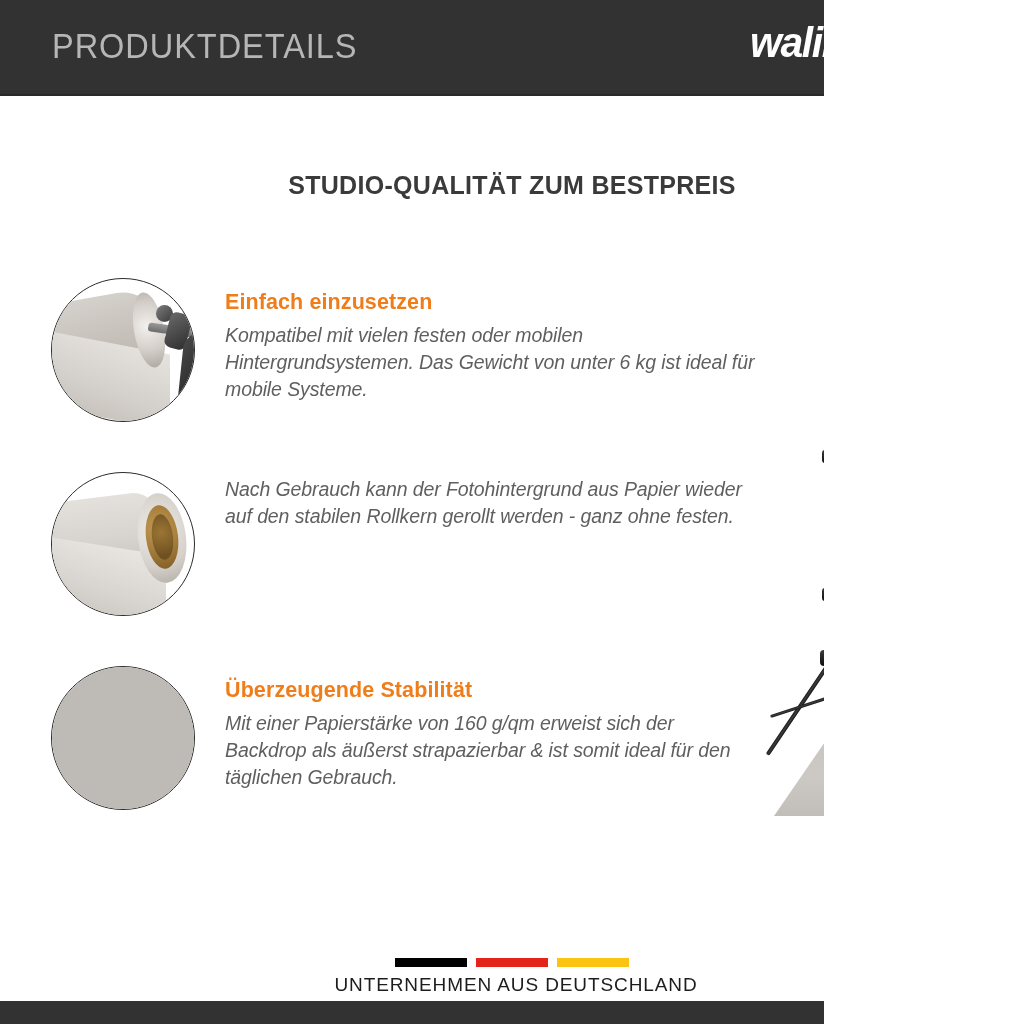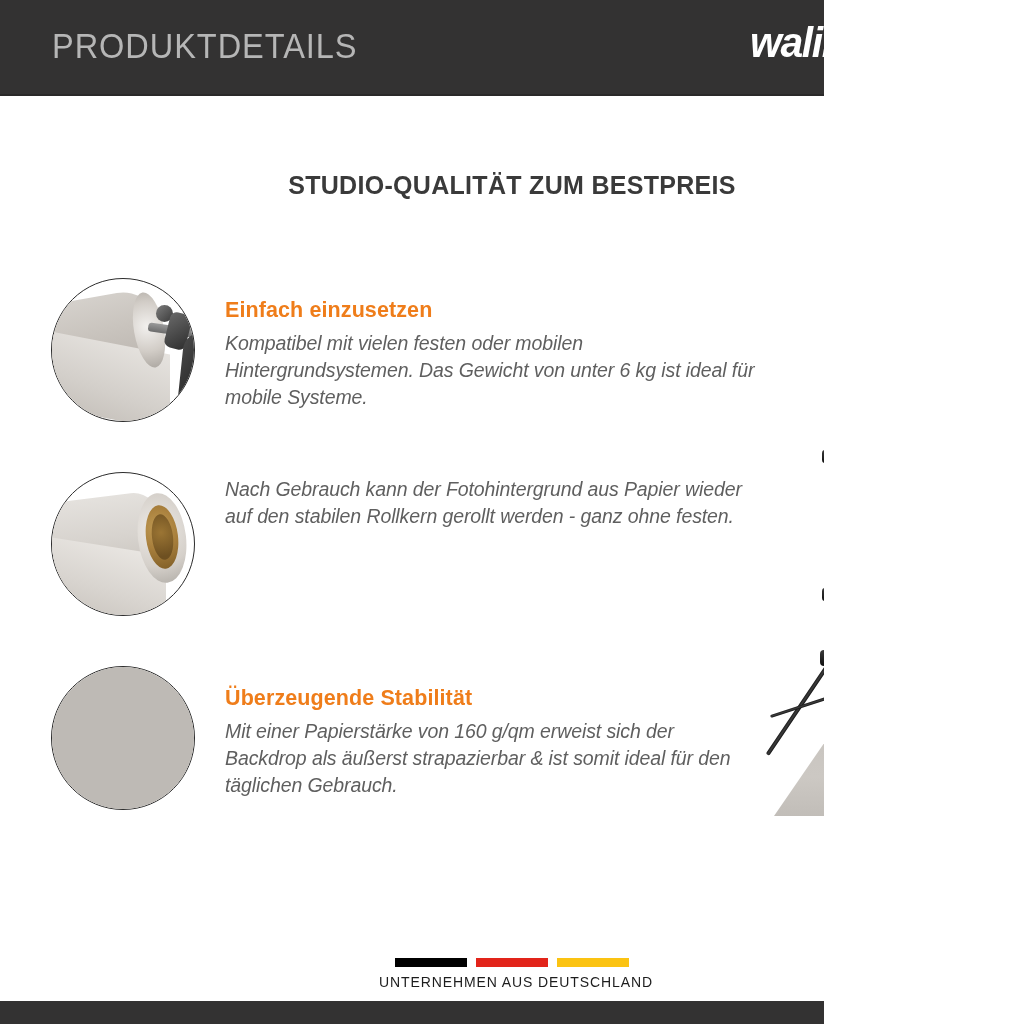--- a/index.html
+++ b/index.html
@@ -121,21 +121,21 @@
   .feature-text {
     position: absolute;
     left: 225px;
     top: 4px;
     width: 530px;
   }
   .feature-title {
     font-size: 21.5px;
     font-weight: 700;
     color: #ef7d1a;
-    margin: 16px 0 7px 0;
+    margin: 8px 0 7px 0;
     letter-spacing: 0.1px;
   }
   .feature-body {
     font-size: 19.5px;
     line-height: 27px;
     color: #5f5f5f;
     margin: 0;
     letter-spacing: -0.1px;
     font-style: italic;
   }
@@ -380,21 +380,21 @@
     text-align: center;
   }
   .flag-bars {
     display: flex;
     justify-content: center;
     gap: 9px;
     margin-bottom: 7px;
   }
   .flag-bar { width: 72px; height: 9px; }
   .footer-caption {
-    font-size: 14px;
+    font-size: 19px;
     letter-spacing: 0.9px;
     color: #1d1d1d;
     font-weight: 400;
     padding-left: 8px;
   }
   .bottom-bar {
     position: absolute;
     left: 0;
     top: 1001px;
     width: 1024px;

